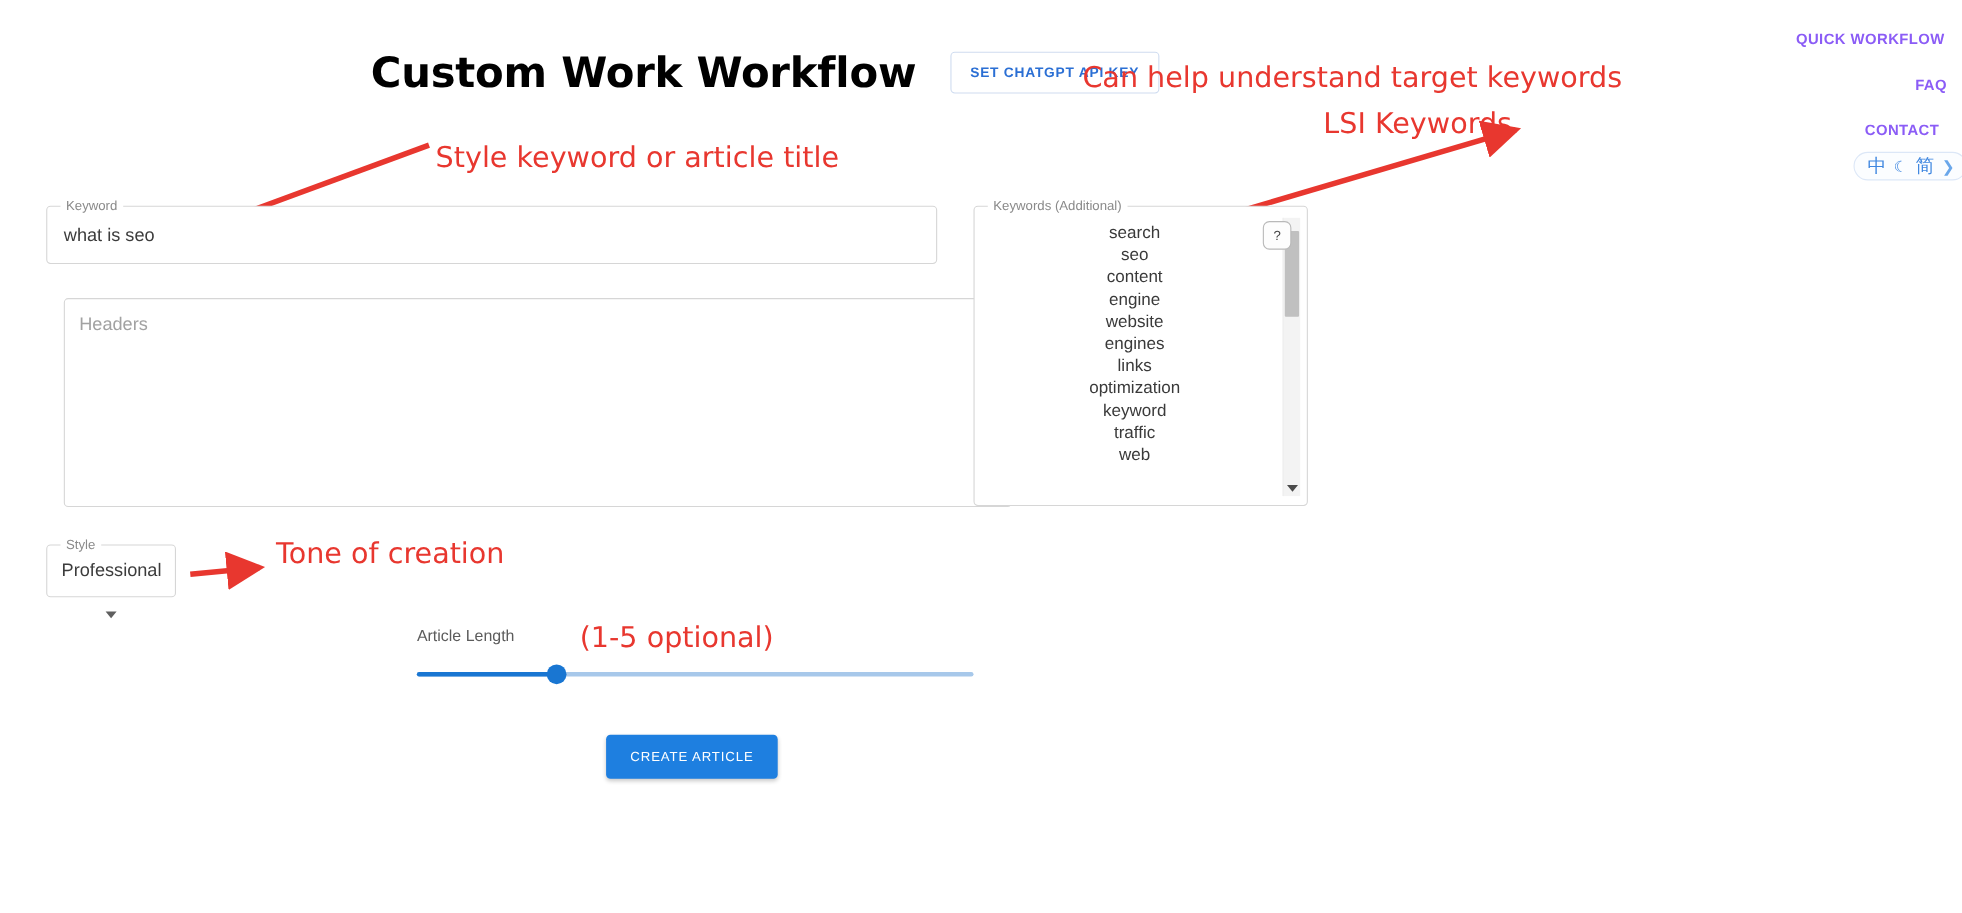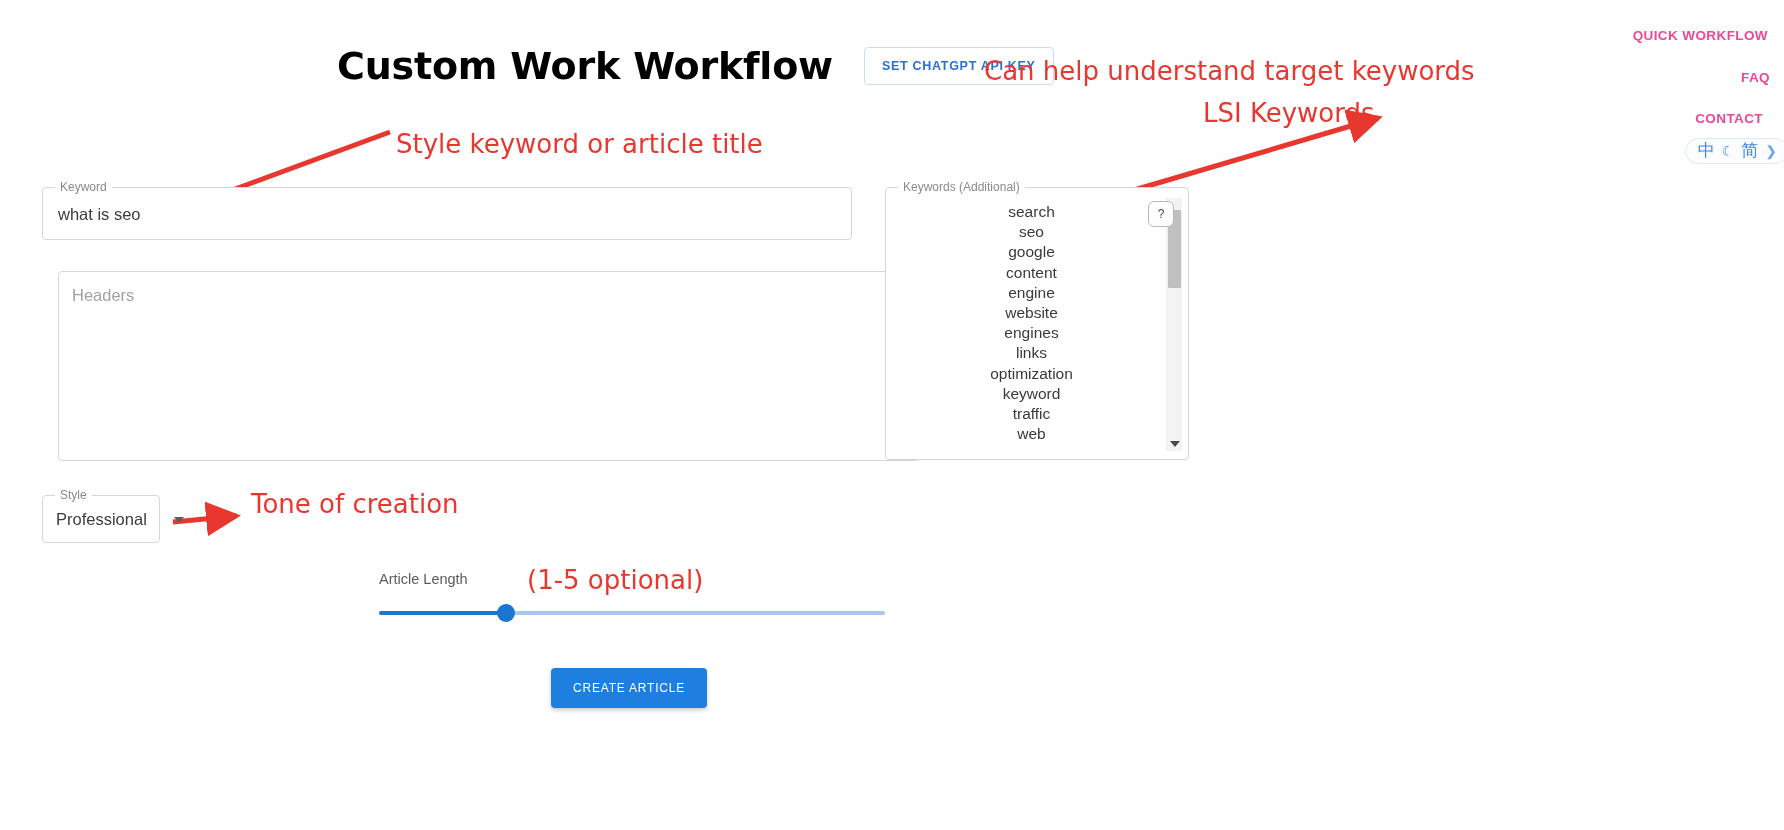--- a/index.html
+++ b/index.html
@@ -21,21 +21,21 @@
   .topnav {
     position: absolute;
     top: 0;
     right: 10px;
     width: 230px;
     text-align: right;
     z-index: 5;
   }
   .nav-link {
     display: block;
-    color: #ec4899;
+    color: #8b5cf6;
     font-size: 13.5px;
     font-weight: bold;
     letter-spacing: 0.4px;
     margin: 0;
     text-decoration: none;
     cursor: pointer;
   }
   .nav-quick { margin-top: 28px; margin-right: 6px; }
   .nav-faq   { margin-top: 27px; margin-right: 4px; }
   .nav-contact { margin-top: 26px; margin-right: 11px; }
@@ -148,21 +148,21 @@
   #headers-field {
     left: 58px; top: 271px; width: 862px; height: 190px;
   }
   #headers-field .field-placeholder { position:absolute; left: 13px; top: 14px; }
 
   #style-field {
     left: 42px; top: 495px; width: 118px; height: 48px;
   }
   #style-field .style-inner {
     position: absolute; left: 13px; top: 14px;
-    display: flex; align-items: center; gap: 27px;
+    display: flex; align-items: center; gap: 27px; flex-direction: column;
   }
   .caret {
     width: 0; height: 0;
     border-left: 5px solid transparent;
     border-right: 5px solid transparent;
     border-top: 6px solid #5f5f5f;
   }
 
   
   #keywords-field {
@@ -336,21 +336,20 @@
     <span class="field-value">Professional</span>
     <span class="caret"></span>
   </span>
 </div>
 
 <div class="field" id="keywords-field">
   <span class="field-legend">Keywords (Additional)</span>
   <div class="kw-list" id="kw-list">
       <div class="kw-item">search</div>
       <div class="kw-item">seo</div>
-      <div class="kw-item">google</div>
       <div class="kw-item">content</div>
       <div class="kw-item">engine</div>
       <div class="kw-item">website</div>
       <div class="kw-item">engines</div>
       <div class="kw-item">links</div>
       <div class="kw-item">optimization</div>
       <div class="kw-item">keyword</div>
       <div class="kw-item">traffic</div>
       <div class="kw-item">web</div>
     </div>

